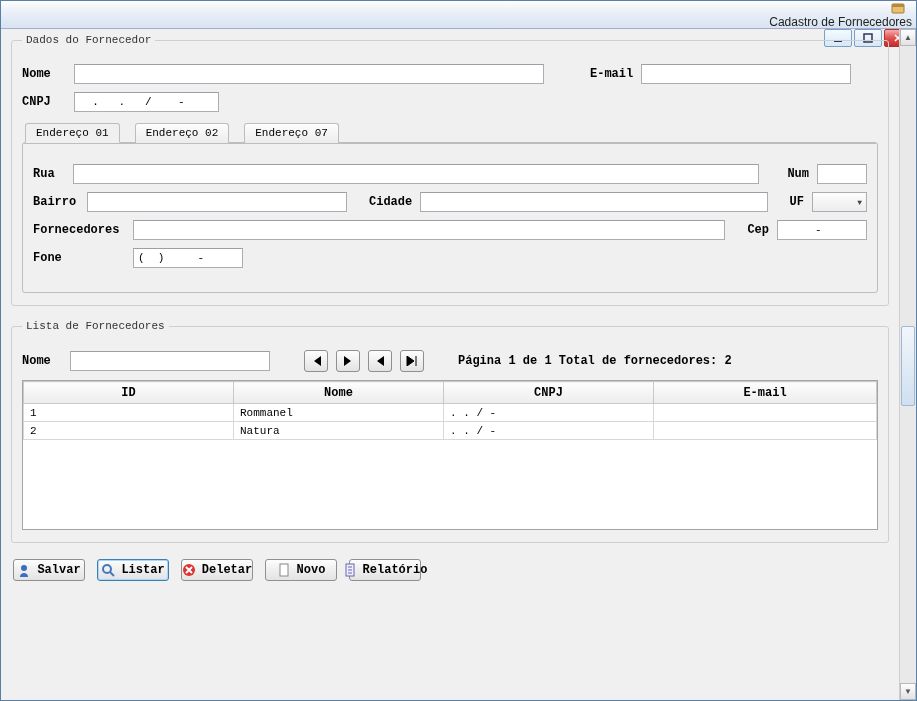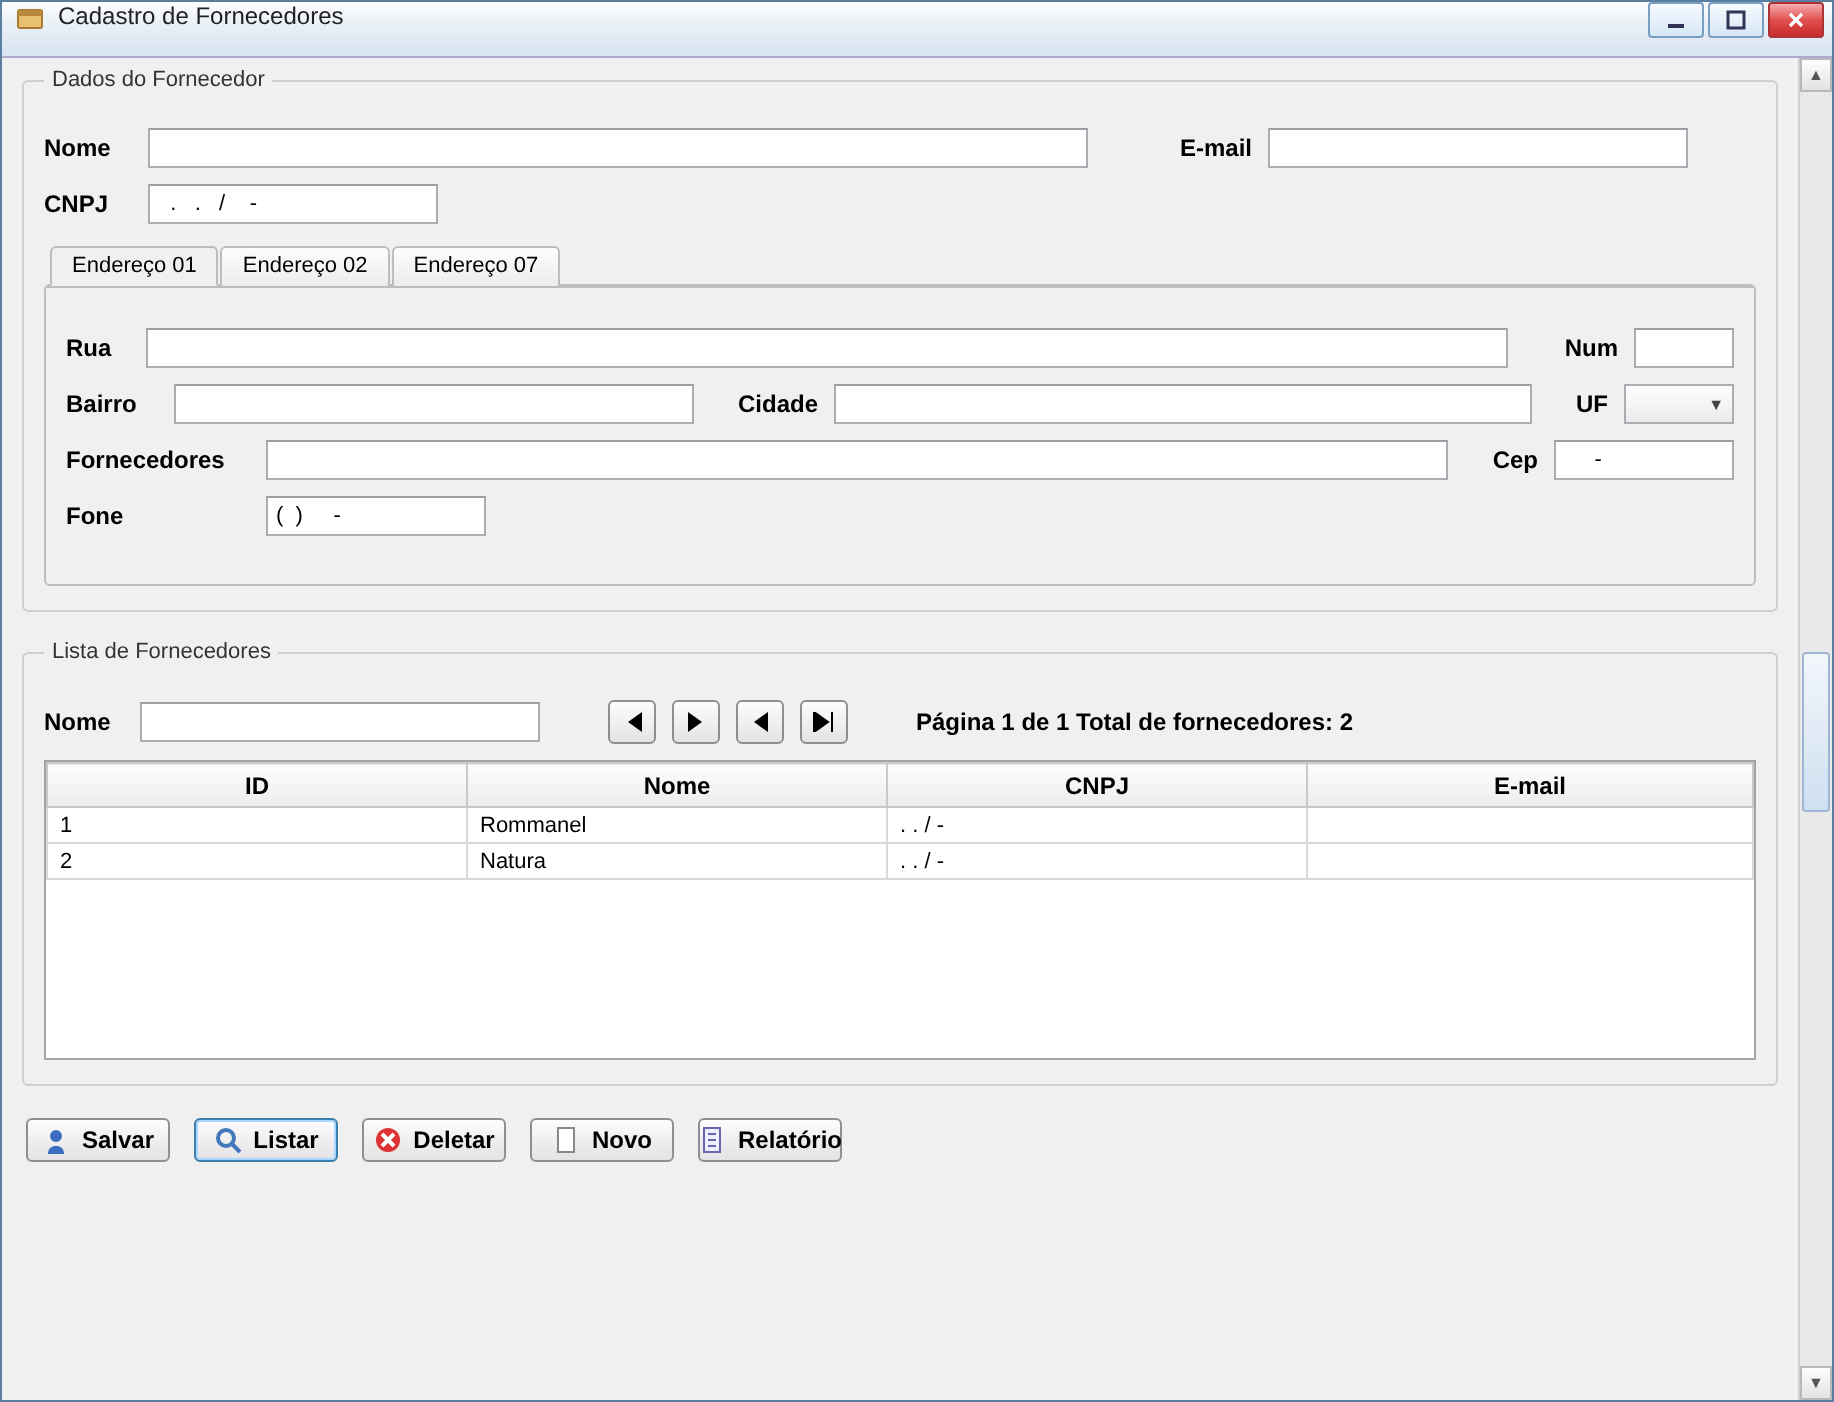--- a/index.html
+++ b/index.html
@@ -17,22 +17,23 @@
     background: #f0f0f0;
     border: 1px solid #5a7fa0;
     display: flex;
     flex-direction: column;
   }
   .titlebar {
     height: 28px;
     background: linear-gradient(to bottom, #fdfdfe 0%, #eaf0f7 40%, #d7e4f2 100%);
     border-bottom: 1px solid #aac;
     display: flex;
-    align-items: flex-start;
+    align-items: flex-end;
     padding: 0 4px 0 6px;
+    flex-direction: column;
   }
   .titlebar .app-icon {
     width: 16px; height: 16px; margin-right: 6px;
     display: inline-flex; align-items: center; justify-content: center;
   }
   .titlebar .title-text { flex: 1; font-size: 12px; color: #222; }
   .winbtns { display: flex; gap: 2px; }
   .winbtn {
     width: 28px; height: 18px;
     border: 1px solid #7a9fc4;
@@ -48,20 +49,21 @@
   }
   .window-body {
     flex: 1;
     display: flex;
     position: relative;
   }
   .content {
     flex: 1;
     padding: 5px 8px 4px 8px;
     overflow: hidden;
+    font-family: Liberation Mono, monospace;
   }
   .vscrollbar {
     width: 17px;
     background: #e9e9e9;
     border-left: 1px solid #cfcfcf;
     display: flex; flex-direction: column;
   }
   .vscrollbar .arrow {
     height: 17px; background: linear-gradient(to bottom,#fefefe,#e2e2e2);
     border: 1px solid #b8b8b8; margin:0;
@@ -119,21 +121,21 @@
     background: linear-gradient(to bottom,#fdfdfd 0%,#f0f0f0 45%,#e3e3e3 100%);
     display: inline-flex; align-items: center; justify-content: center;
     padding: 0 12px; gap: 6px; cursor: default;
     font: inherit; font-weight: bold; font-size: 12px;
   }
   .btn.highlight { border: 1px solid #3c7fb1; box-shadow: 0 0 0 1px #a8d6ff inset; }
   .btn .ico { width:14px; height:14px; display:inline-block; }
 
   .tabs { border:1px solid #bdbdbd; border-radius:3px; padding-top:0; overflow:hidden; }
   .tabstrip {
-    display:flex; gap:2px; position:relative; top:1px; padding-left:3px;
+    display:flex; gap:16px; position:relative; top:1px; padding-left:3px;
   }
   .tab {
     border:1px solid #bdbdbd; border-bottom:none;
     background:linear-gradient(to bottom,#fdfdfd,#ececec);
     padding:3px 10px; font-size:11px;
     border-top-left-radius:3px;border-top-right-radius:3px;
     margin-right:-1px;
   }
   .tab.active { background:#f0f0f0; position:relative; z-index:2; border-bottom:1px solid #f0f0f0; }
   .tabpanel {

